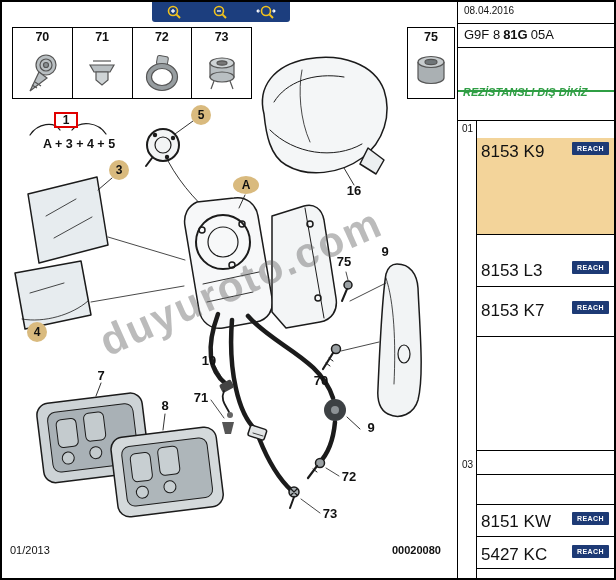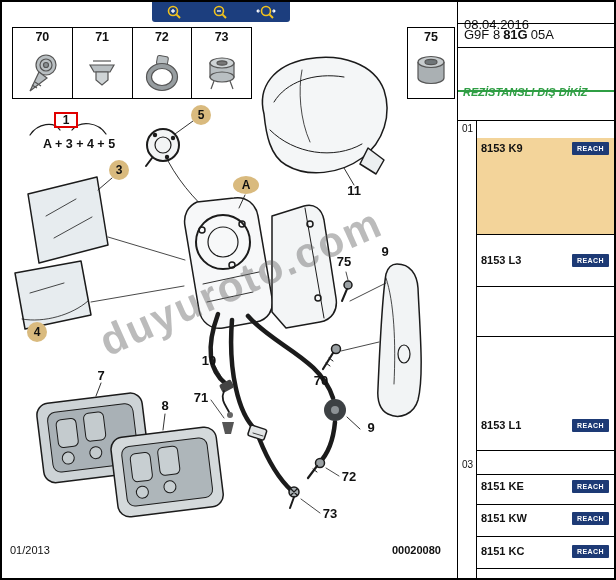--- a/index.html
+++ b/index.html
@@ -41,33 +41,33 @@
   .watermark { position:absolute; left:100px; top:318px; width:420px; z-index:2;
     font-size:42px; font-weight:bold; letter-spacing:2px; color:rgba(105,105,105,0.45);
     transform:rotate(-24deg); transform-origin:0 50%; pointer-events:none; }
 
   .foot-left { position:absolute; left:8px; bottom:7px; font-size:11px; font-weight:normal; z-index:4; }
   .foot-num  { position:absolute; left:390px; bottom:7px; font-size:11px; font-weight:bold; z-index:4; }
 
   
   .side { position:absolute; left:455px; top:0; width:157px; height:576px;
     border-left:1.8px solid #000; background:#fff; }
-  .p-date { position:absolute; top:3px; left:6px; font-size:13px;margin-top:12px; }
+  .p-date { position:absolute; top:3px; left:6px; font-size:10px; }
   .p-code { position:absolute; top:25px; left:6px; font-size:13px; }
   .p-code .b { font-weight:bold; margin:0 3px; }
   .p-desc { position:absolute; top:56px; left:5px; width:150px; font-size:11px;
     font-weight:bold; font-style:italic; color:#2f9e44; white-space:nowrap; overflow:hidden;margin-top:28px; }
   .hline { position:absolute; left:0; right:0; height:1px; background:#000; }
   .hline.sub { left:18px; }
   .gline { position:absolute; left:0; right:0; height:2px; background:#2f9e44; }
   .vline { position:absolute; left:18px; top:118px; bottom:0; width:1px; background:#000; }
   .grp { position:absolute; left:4px; font-size:10px; }
   .hl-block { position:absolute; left:19px; top:136px; width:137px; height:96px; background:#f3d49a; }
   .prow { position:absolute; left:19px; right:1px; height:16px; }
-  .pnum { position:absolute; left:4px; top:1px; font-size:11px;font-weight:bold; }
+  .pnum { position:absolute; left:4px; top:1px; font-size:17px; }
   .badge { position:absolute; right:4px; top:1px; width:37px; height:13px;
     background:#1d3a75; color:#fff; font-size:7px; font-weight:bold; letter-spacing:.4px;
     display:flex; align-items:center; justify-content:center; border-radius:1px; cursor:pointer; }
 </style>
 </head>
 <body>
 
 <div class="screen">
 
   <div class="diagram-area">
@@ -305,21 +305,21 @@
     <div class="red1">1</div>
     <div class="formula">A + 3 + 4 + 5</div>
     <div class="co" style="left:107px;top:158px">3</div>
     <div class="co" style="left:25px;top:320px">4</div>
     <div class="co" style="left:189px;top:103px">5</div>
     <div class="co co-a" style="left:231px;top:174px">A</div>
     <div class="lbl" style="left:88px;top:366px">7</div>
     <div class="lbl" style="left:152px;top:396px">8</div>
     <div class="lbl" style="left:358px;top:418px">9</div>
     <div class="lbl" style="left:372px;top:242px">9</div>
-    <div class="lbl" style="left:341px;top:181px">11</div>
+    <div class="lbl" style="left:341px;top:181px">16</div>
     <div class="lbl" style="left:196px;top:351px">10</div>
     <div class="lbl" style="left:308px;top:371px">70</div>
     <div class="lbl" style="left:188px;top:388px">71</div>
     <div class="lbl" style="left:336px;top:467px">72</div>
     <div class="lbl" style="left:317px;top:504px">73</div>
     <div class="lbl" style="left:331px;top:252px">75</div>
 
     <div class="foot-left">01/2013</div>
     <div class="foot-num">00020080</div>
   </div>
@@ -341,49 +341,45 @@
 
     <div class="grp" style="top:121px">01</div>
     <div class="hl-block"></div>
 
     <div class="prow" style="top:139px">
       <span class="pnum">8153 K9</span>
       <span class="badge">REACH</span>
     </div>
     <div class="hline sub" style="top:232px"></div>
 
-    <div class="prow" style="top:251px">
+    <div class="prow" style="top:258px">
       <span class="pnum">8153 L3</span>
       <span class="badge">REACH</span>
     </div>
     <div class="hline sub" style="top:284px"></div>
 
+    <div class="prow" style="top:298px">
+      <span class="pnum">8153 K7</span>
+      <span class="badge">REACH</span>
+    </div>
     <div class="hline sub" style="top:334px"></div>
 
-    <div class="prow" style="top:416px">
-      <span class="pnum">8153 L1</span>
-      <span class="badge">REACH</span>
-    </div>
     <div class="hline sub" style="top:448px"></div>
 
     <div class="grp" style="top:457px">03</div>
     <div class="hline sub" style="top:472px"></div>
 
-    <div class="prow" style="top:477px">
-      <span class="pnum">8151 KE</span>
-      <span class="badge">REACH</span>
-    </div>
     <div class="hline sub" style="top:502px"></div>
 
     <div class="prow" style="top:509px">
       <span class="pnum">8151 KW</span>
       <span class="badge">REACH</span>
     </div>
     <div class="hline sub" style="top:534px"></div>
 
     <div class="prow" style="top:542px">
-      <span class="pnum">8151 KC</span>
+      <span class="pnum">5427 KC</span>
       <span class="badge">REACH</span>
     </div>
     <div class="hline sub" style="top:566px"></div>
   </div>
 
 </div>
 
 </body></html>

